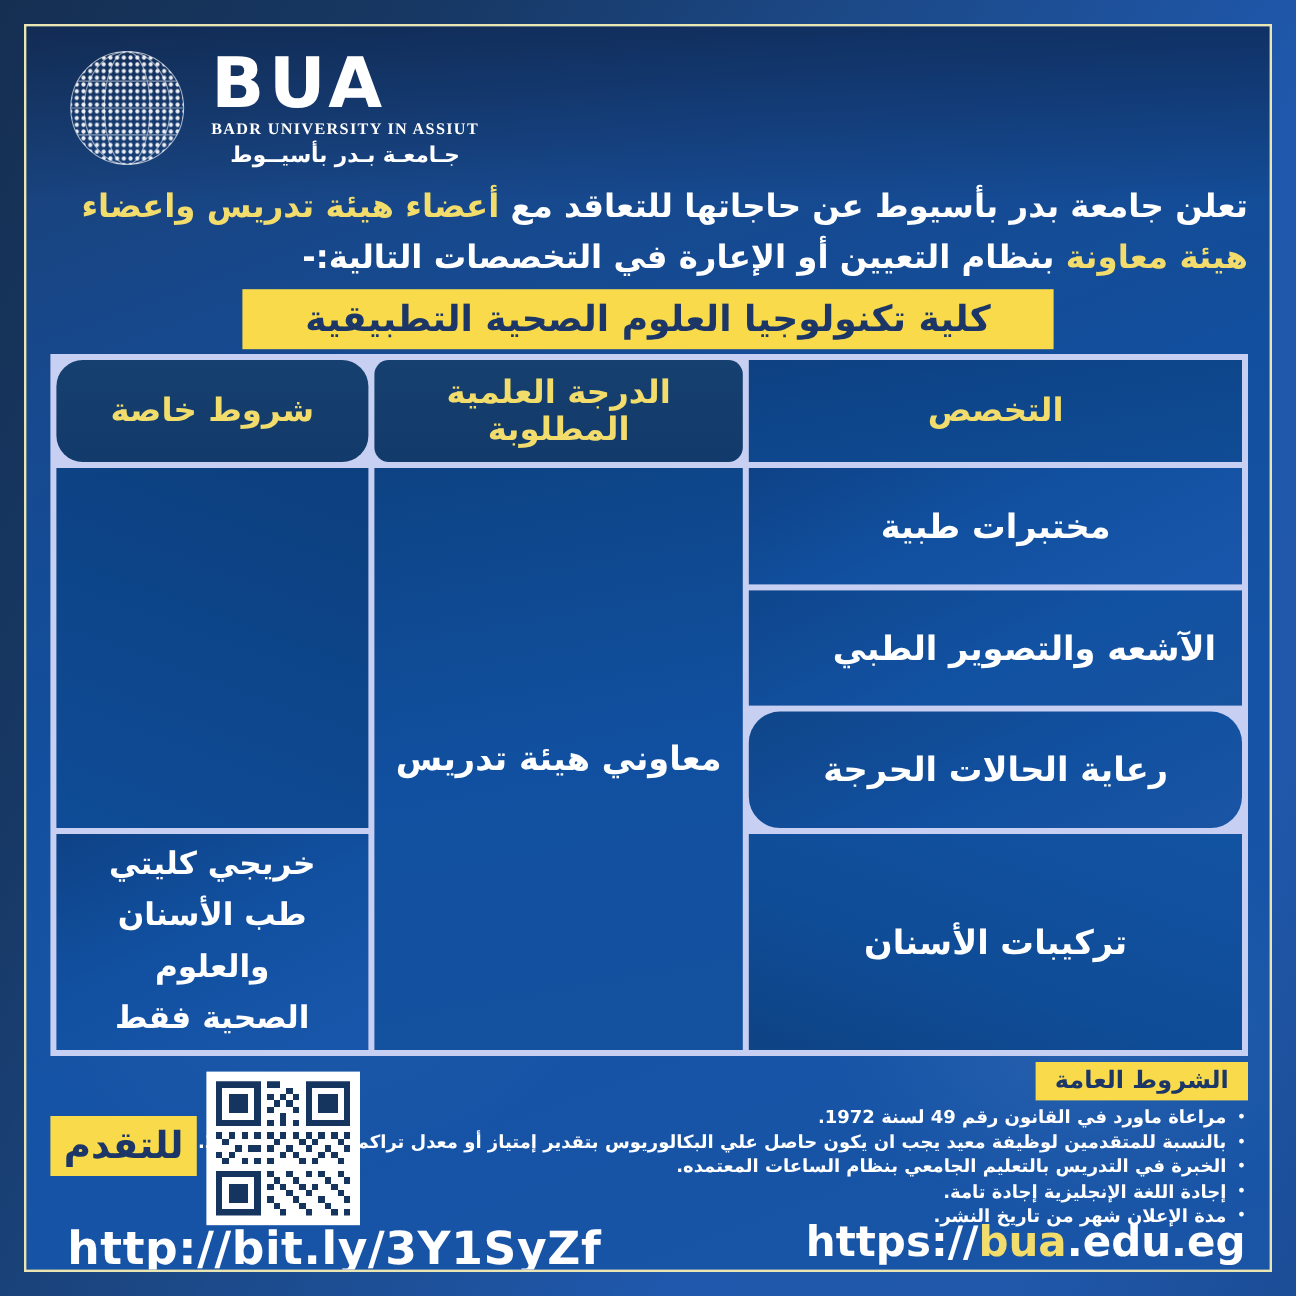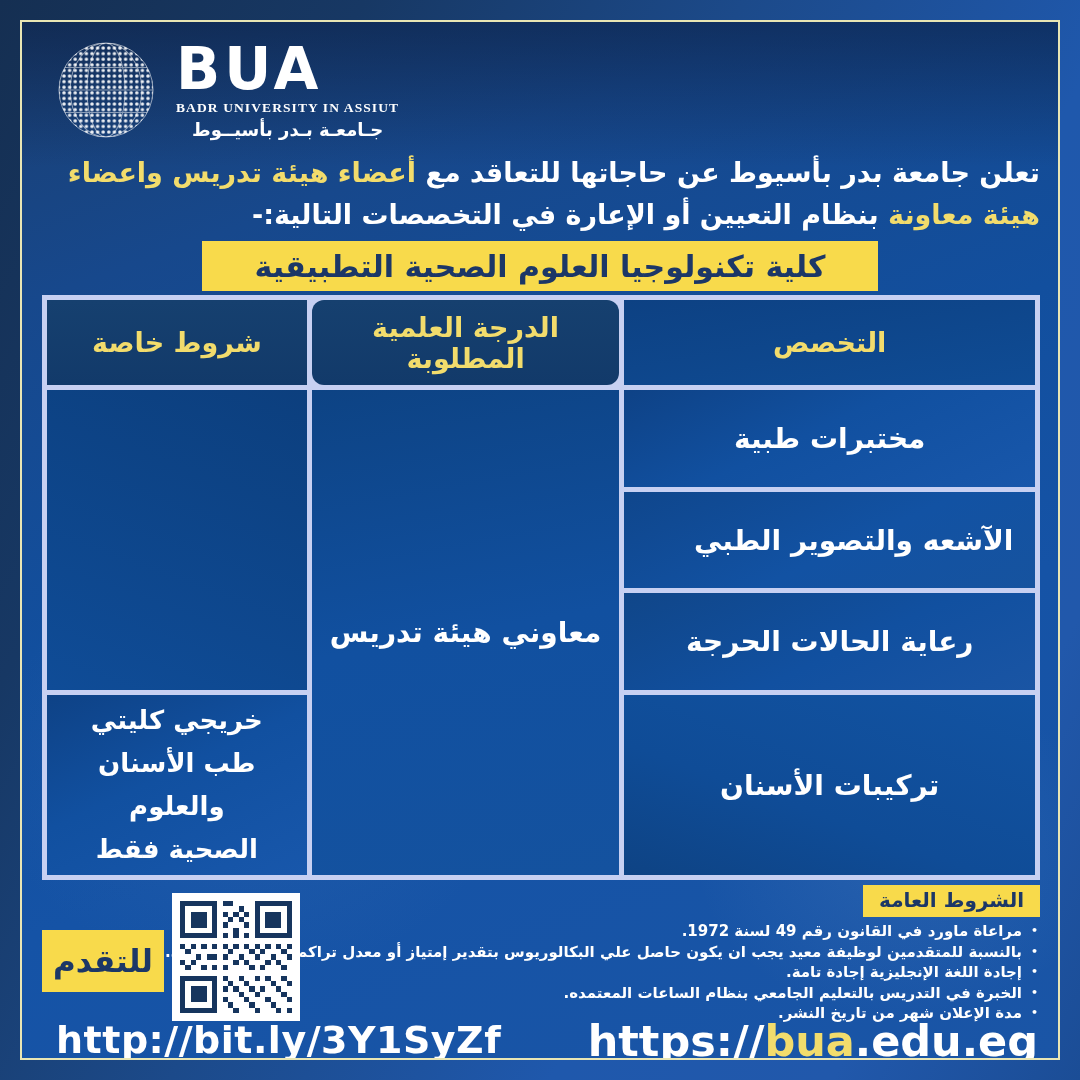--- a/index.html
+++ b/index.html
@@ -70,24 +70,24 @@
   }
   .cell{
     display:flex;align-items:center;justify-content:center;
     color:#fff;font-weight:bold;text-align:center;direction:rtl;
     background:linear-gradient(155deg,#0e4286 0%,#1150a0 45%,#1857ab 100%);
     font-size:28px;
   }
   .cell.hdr{color:var(--title-yellow);font-size:27px;}
   .h-spec{grid-column:1;grid-row:1;background:linear-gradient(170deg,#0d4183,#0f4c95);text-align:center;}
   .h-degree{grid-column:2;grid-row:1;background:linear-gradient(180deg,#16406f,#123a6a);border-radius:12px;}
-  .h-cond{grid-column:3;grid-row:1;background:linear-gradient(180deg,#16406f,#123a6a);}
+  .h-cond{grid-column:3;grid-row:1;background:linear-gradient(180deg,#16406f,#123a6a);border-radius:22px;}
   .spec-0{grid-column:1;grid-row:2;}
   .spec-1{grid-column:1;grid-row:3;background:linear-gradient(155deg,#0f468c 0%,#1252a3 55%,#16539f 100%);padding-left:48px;}
-  .spec-2{grid-column:1;grid-row:4;background:linear-gradient(155deg,#104689 0%,#1150a0 55%,#1a55a4 100%);}
+  .spec-2{grid-column:1;grid-row:4;background:linear-gradient(155deg,#104689 0%,#1150a0 55%,#1a55a4 100%);border-radius:26px;}
   .spec-3{grid-column:1;grid-row:5;background:linear-gradient(200deg,#1253a2 0%,#0f4c97 60%,#0e4384 100%);}
   .degree-cell{grid-column:2;grid-row:2/6;background:linear-gradient(170deg,#0d4384 0%,#1150a0 50%,#14529f 100%);}
   .cond-empty{grid-column:3;grid-row:2/5;background:linear-gradient(200deg,#0c3f7e 0%,#0f4c97 100%);}
   .cond-text{grid-column:3;grid-row:5;font-size:26px;line-height:1.65;padding:0 36px;}
   
   .general-badge{
     position:absolute;top:863px;right:18px;
     background:var(--accent-yellow);color:var(--deep-navy);
     font-size:20px;font-weight:bold;padding:3px 16px 5px;direction:rtl;
   }
@@ -97,32 +97,32 @@
     font-size:15px;font-weight:bold;line-height:19.5px;
   }
   .general-list li{white-space:nowrap;}
   .general-list li::before{content:"•";font-size:11px;margin-left:9px;vertical-align:2px;}
   .qr-box{
     position:absolute;left:150px;top:871px;width:128px;height:128px;
     background:#fff;padding:8px;
   }
   .qr-box svg{width:100%;height:100%;display:block;}
   .apply-badge{
-    position:absolute;left:20px;top:908px;width:122px;height:62px;
+    position:absolute;left:20px;top:908px;width:122px;height:50px;
     background:var(--accent-yellow);color:var(--deep-navy);
     display:flex;align-items:center;justify-content:center;
     font-size:31px;font-weight:bold;direction:rtl;
   }
   .bitly-url{
     position:absolute;left:34px;top:996px;
     color:#fff;font-size:38px;font-weight:bold;letter-spacing:.5px;white-space:nowrap;
   }
   .site-url{
     position:absolute;right:20px;top:994px;
-    color:#fff;font-size:43px;font-weight:bold;white-space:nowrap;
+    color:#fff;font-size:35px;font-weight:bold;white-space:nowrap;
   }
   .site-url .brand{color:var(--title-yellow);}
 </style>
 </head>
 <body>
 
 <div class="frame">
 
   <div class="logo">
     <svg class="logo-globe" viewBox="0 0 100 100" aria-hidden="true">
@@ -172,22 +172,22 @@
     <div class="cell spec-3">تركيبات الأسنان</div>
 
     <div class="cell cond-empty"></div>
     <div class="cell cond-text">خريجي كليتي طب الأسنان والعلوم الصحية فقط</div>
   </div>
 
   <div class="general-badge">الشروط العامة</div>
   <ul class="general-list">
     <li>مراعاة ماورد في القانون رقم 49 لسنة 1972.</li>
     <li>بالنسبة للمتقدمين لوظيفة معيد يجب ان يكون حاصل علي البكالوريوس بتقدير إمتياز أو معدل تراكمي لا يقل عن 3.8.</li>
+    <li>الخبرة في التدريس بالتعليم الجامعي بنظام الساعات المعتمده.</li>
     <li>إجادة اللغة الإنجليزية إجادة تامة.</li>
-    <li>الخبرة في التدريس بالتعليم الجامعي بنظام الساعات المعتمده.</li>
     <li>مدة الإعلان شهر من تاريخ النشر.</li>
   </ul>
 
   <div class="apply-badge">للتقدم</div>
   <div class="qr-box">
     <svg viewBox="0 0 21 21" shape-rendering="crispEdges" aria-hidden="true">
       <g fill="#16355e">
         <rect x="0" y="0" width="7" height="7"></rect>
           <rect x="14" y="0" width="7" height="7"></rect>
           <rect x="0" y="14" width="7" height="7"></rect>

